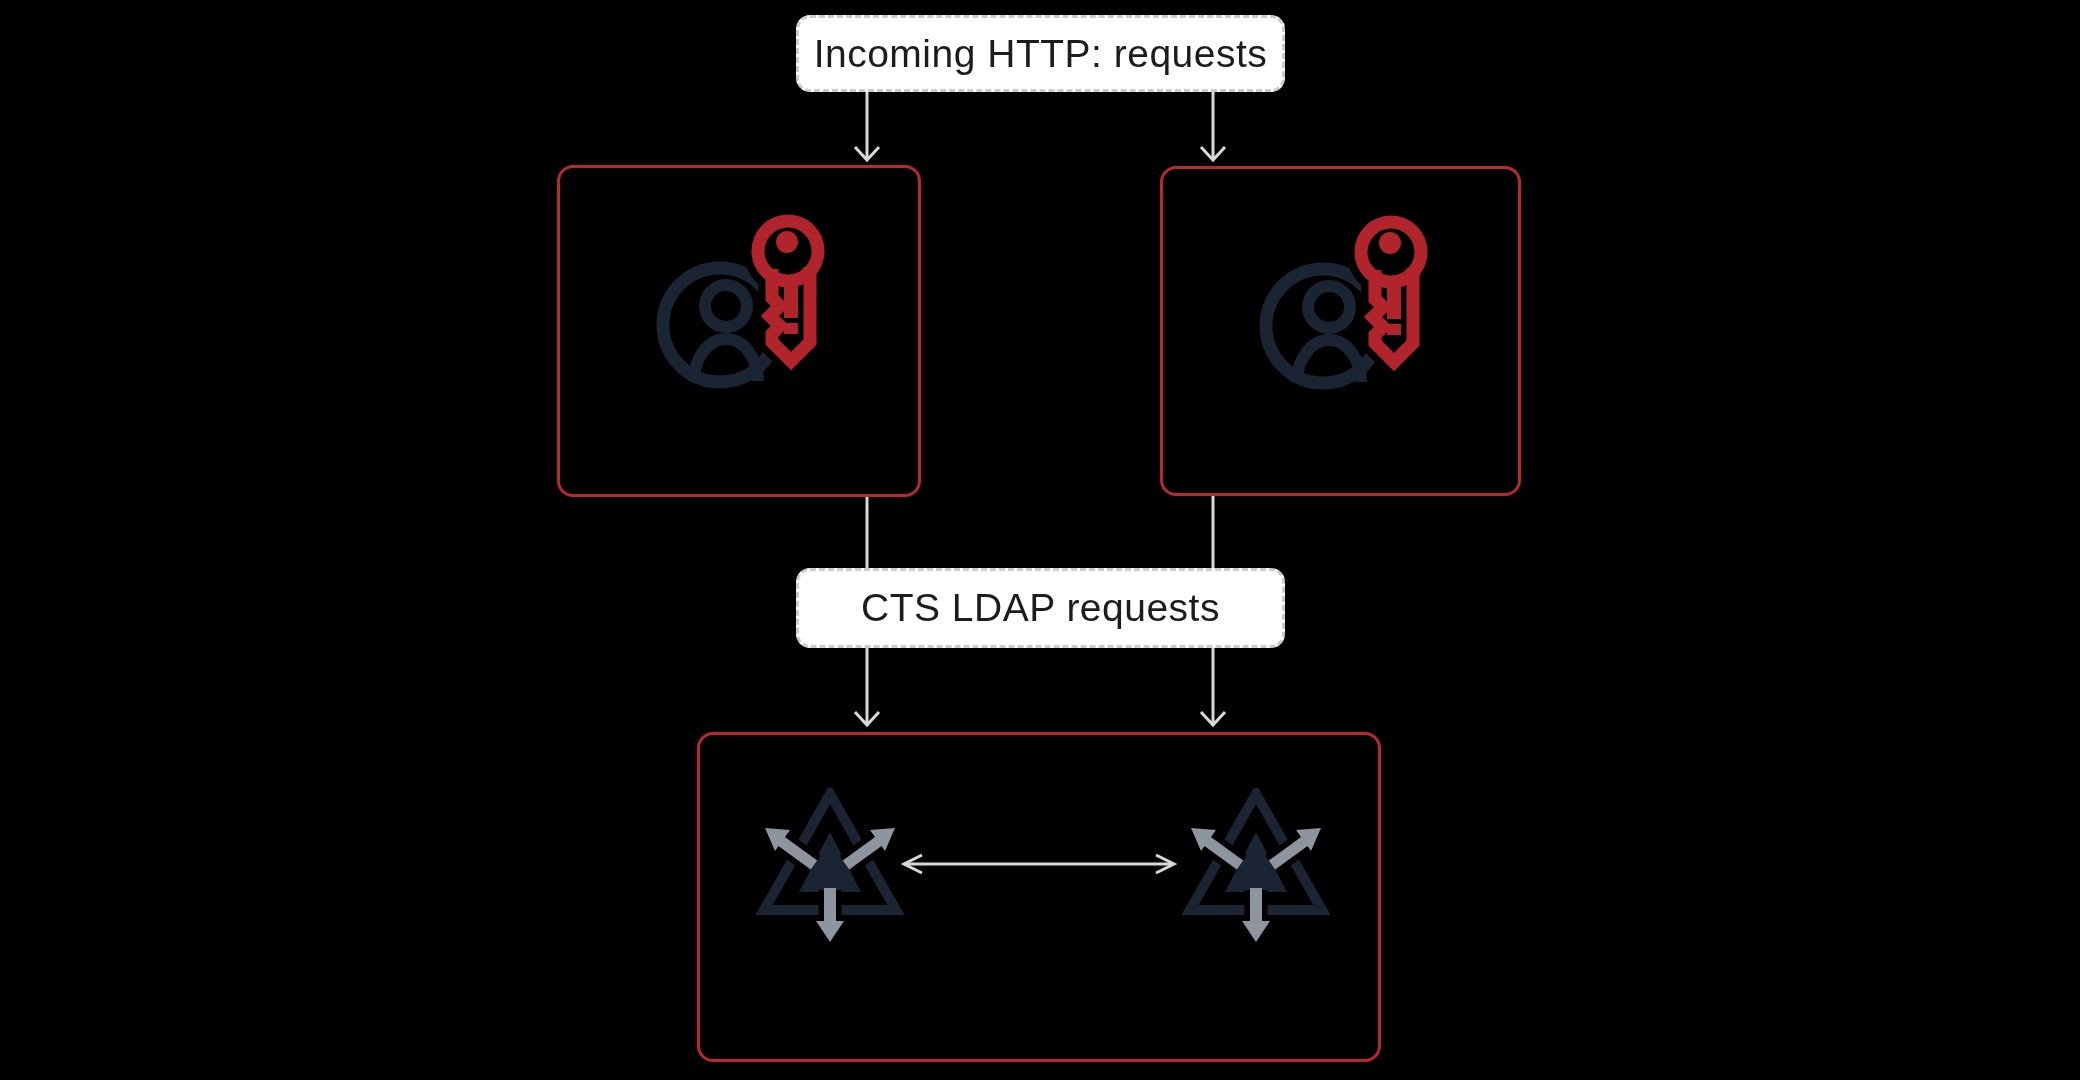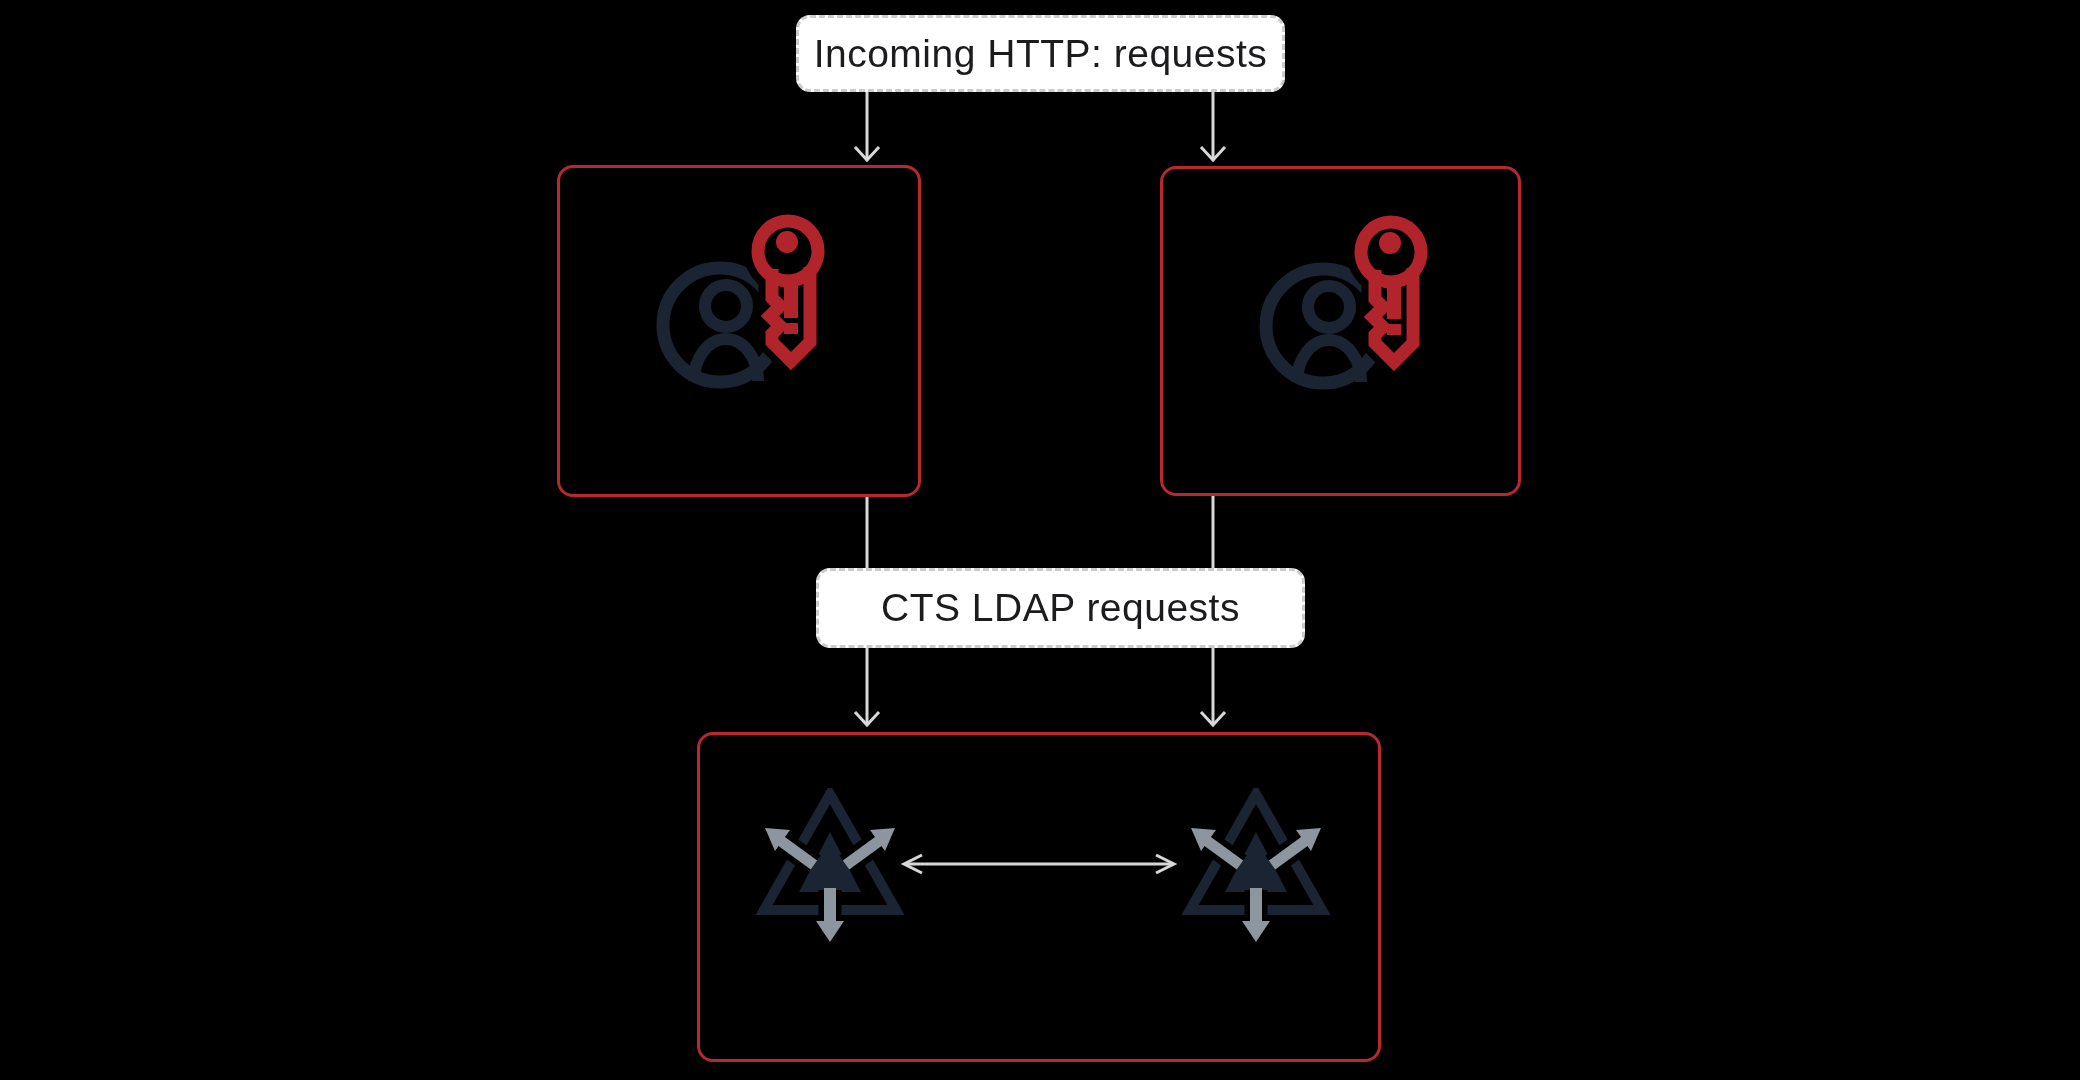--- a/index.html
+++ b/index.html
@@ -16,21 +16,21 @@
     position:absolute;z-index:3;
     background:var(--label-bg,#fff);
     border:3px dashed var(--label-border,#ccc);
     border-radius:14px;
     display:flex;align-items:center;justify-content:center;
     color:var(--label-text,#1c1c1e);
     font-size:39px;letter-spacing:.5px;
     box-sizing:border-box;
   }
   .label-incoming{left:796px;top:15px;width:489px;height:77px;}
-  .label-cts{left:796px;top:568px;width:489px;height:80px;margin-left:20px;}
+  .label-cts{left:796px;top:568px;width:489px;height:80px;}
   .red-node{
     position:absolute;z-index:2;
     border:3px solid var(--node-border-red,#b7292e);
     border-radius:16px;
     background:transparent;
     box-sizing:border-box;
   }
   .am-left{left:557px;top:165px;width:364px;height:332px;}
   .am-right{left:1160px;top:166px;width:361px;height:330px;}
   .ds-box{left:697px;top:732px;width:684px;height:330px;}

